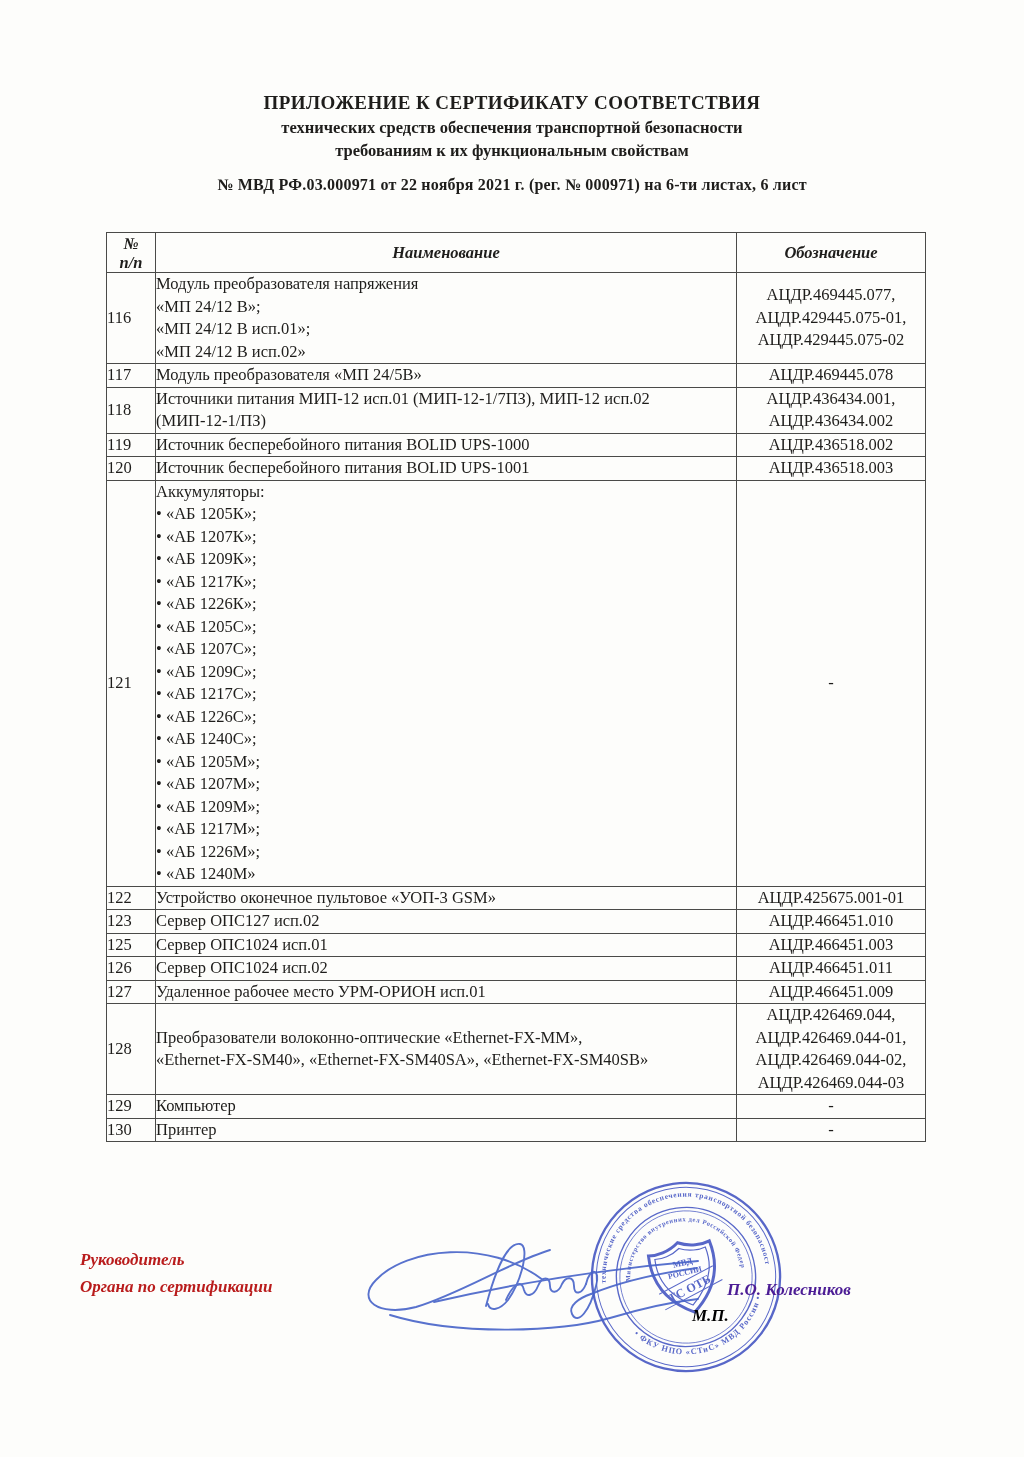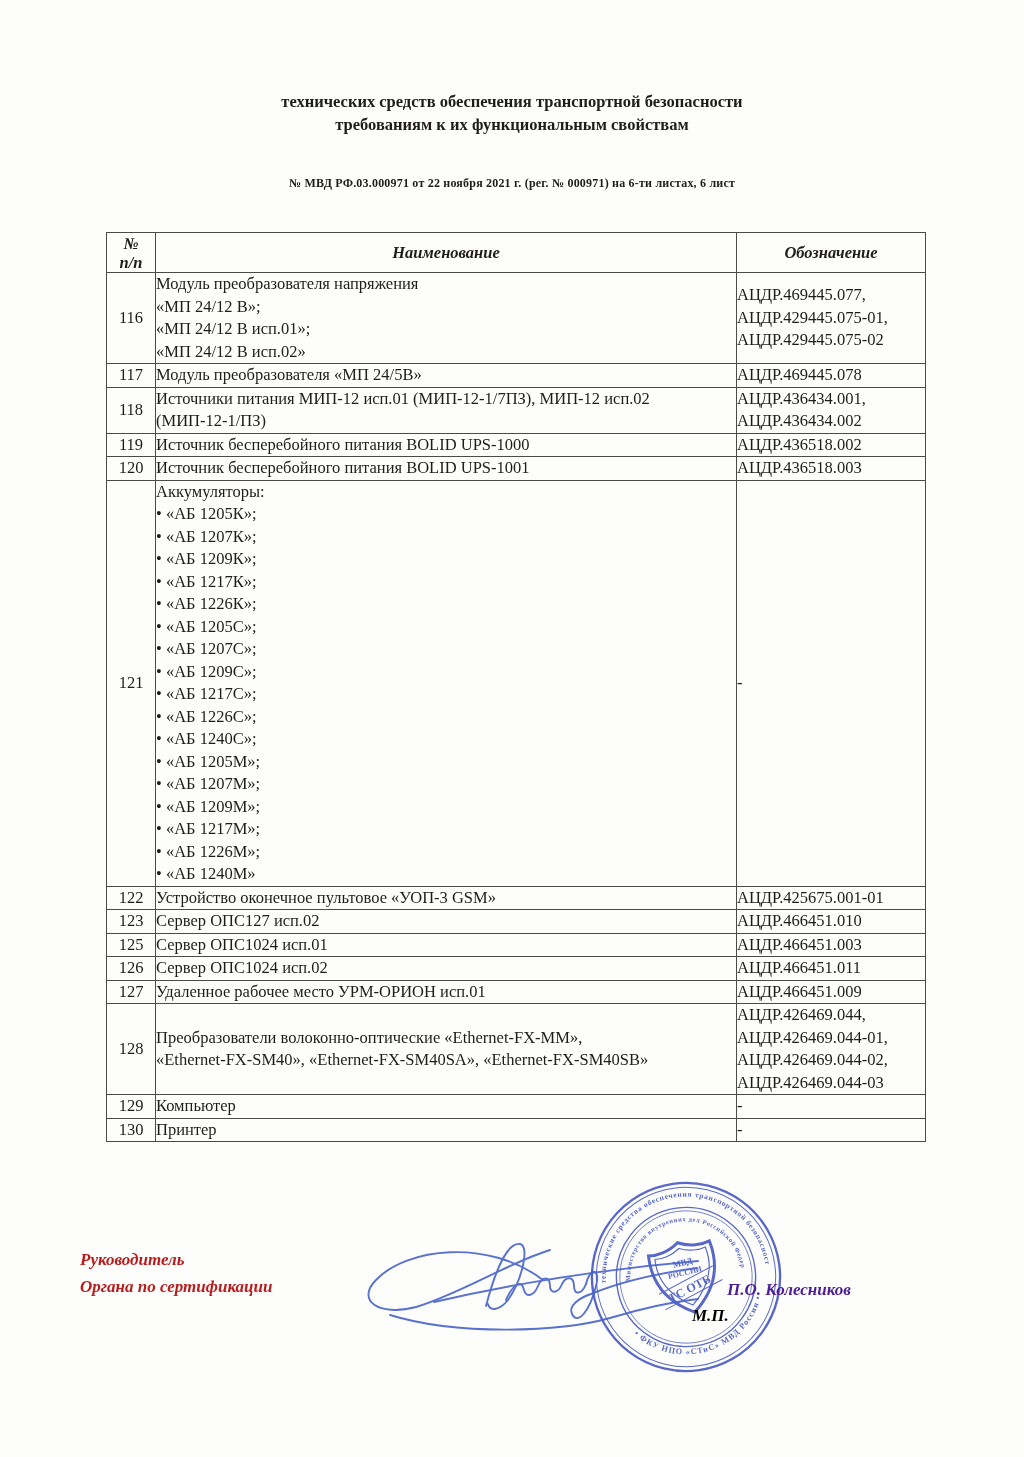--- a/index.html
+++ b/index.html
@@ -7,52 +7,53 @@
     width:1024px;height:1457px;position:relative;
     background:#fdfdfb;
     font-family:"Liberation Serif","DejaVu Serif",serif;
     color:#1e1d1b;overflow:hidden;
   }
   
   .doc-header{position:absolute;top:90px;left:0;width:1024px;text-align:center;}
   .t1{font-size:19px;font-weight:bold;letter-spacing:.4px;line-height:26px;margin:0;}
   .t2,.t3{font-size:16.5px;font-weight:bold;line-height:23px;margin:0;}
   .doc-number{position:absolute;top:176px;left:0;width:1024px;text-align:center;
-    font-size:12px;font-weight:bold;letter-spacing:.2px;}
+    font-size:16px;font-weight:bold;letter-spacing:.2px;}
   
   table.cert{position:absolute;left:106px;top:232px;width:819px;
     border-collapse:collapse;table-layout:fixed;}
   table.cert col.c-num{width:49px;}
   table.cert col.c-name{width:581px;}
   table.cert col.c-desig{width:189px;}
   table.cert th,table.cert td{border:1px solid #4a4a48;}
   table.cert th{
     font-style:italic;font-weight:bold;font-size:16.5px;
     text-align:center;vertical-align:middle;height:39px;padding:0;
   }
   th.h-num{font-size:15px;line-height:19px;white-space:pre-line;}
   table.cert td{font-size:16.5px;line-height:22.5px;padding:0;vertical-align:middle;}
-  td.num{text-align:center;}
+  td.num{}
   td.name{padding:1px 6px 1px 8px;white-space:pre-line;}
-  td.designation{white-space:pre-line;padding:1px 2px;}
+  td.designation{text-align:center;white-space:pre-line;padding:1px 2px;}
   
   .signer-role{position:absolute;left:80px;top:1246px;
     font-size:17px;font-weight:bold;font-style:italic;line-height:27px;color:#b91c1c;}
   .signer-name{position:absolute;left:727px;top:1280px;
     font-size:17px;font-weight:bold;font-style:italic;color:#4c1d95;white-space:nowrap;}
   .seal-abbr{position:absolute;left:692px;top:1306px;
     font-size:17px;font-weight:bold;font-style:italic;color:#000000;}
   .stamp-wrap{position:absolute;left:588px;top:1179px;width:196px;height:196px;}
   .signature-wrap{position:absolute;left:338px;top:1218px;width:362px;height:118px;}
   svg{display:block;}
 </style>
 </head>
 <body>
 
 <div class="doc-header">
+  <p class="t1">ПРИЛОЖЕНИЕ К СЕРТИФИКАТУ СООТВЕТСТВИЯ</p>
   <p class="t2">технических средств обеспечения транспортной безопасности</p>
   <p class="t3">требованиям к их функциональным свойствам</p>
 </div>
 <div class="doc-number">№ МВД РФ.03.000971 от 22 ноября 2021 г. (рег. № 000971) на 6-ти листах, 6 лист</div>
 
 <table class="cert">
   <colgroup>
       <col class="c-num">
       <col class="c-name">
       <col class="c-desig">

